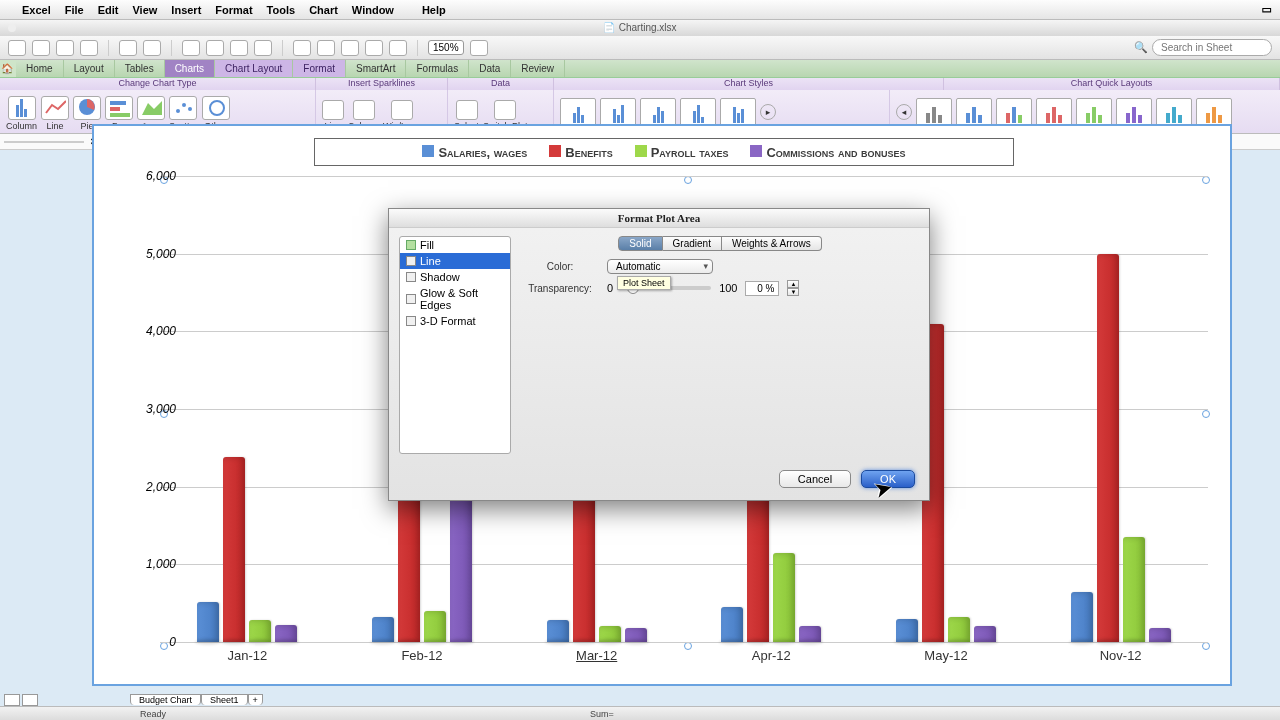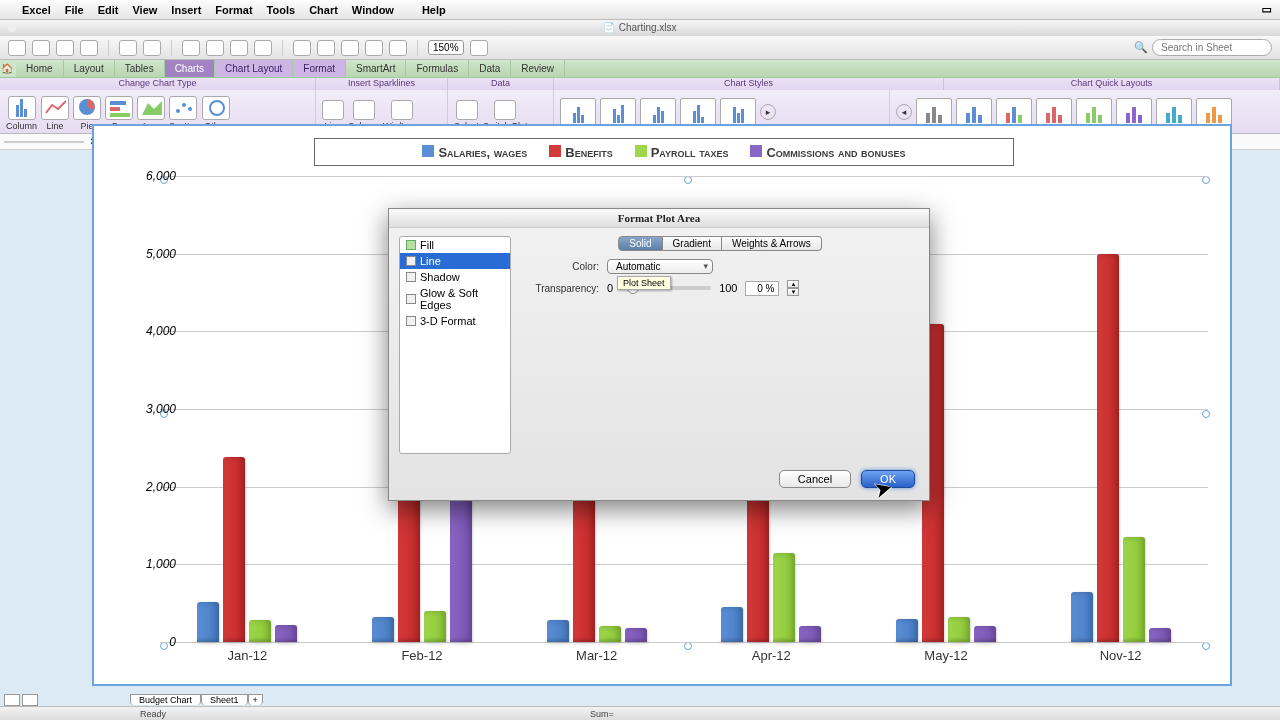--- a/index.html
+++ b/index.html
@@ -73,21 +73,21 @@
 .catlist .ico-sq { width:10px; height:10px; border:1px solid #888; background:#f0f0f0; flex-shrink:0; }
 .catlist .ico-paint { width:10px; height:10px; background:#b4e0a0; border:1px solid #6a6; flex-shrink:0; }
 .rightpane { flex:1; }
 .seg { display:flex; justify-content:center; margin-bottom:8px; }
 .seg div { border:1px solid #888; padding:1px 10px; font-size:10px; background:linear-gradient(#fdfdfd,#e5e5e5); cursor:default; }
 .seg div:first-child { border-radius:4px 0 0 4px; }
 .seg div:last-child { border-radius:0 4px 4px 0; border-left:none; }
 .seg div:nth-child(2){ border-left:none; }
 .seg .on { background:linear-gradient(#8aa7c8,#5a7fa8); color:#fff; }
 .formrow { display:flex; align-items:center; gap:8px; margin:6px 0; }
-.formrow label { width:78px; text-align:right; color:#333; font-size:10px; }
+.formrow label { width:78px; text-align:center; color:#333; font-size:10px; }
 .dropdown { border:1px solid #888; border-radius:4px; background:linear-gradient(#fff,#ececec); padding:1px 16px 1px 8px; font-size:10px; position:relative; width:106px; }
 .dropdown::after { content:"▾"; position:absolute; right:4px; top:1px; font-size:9px; color:#555; }
 .slider { flex:1; height:4px; background:#ccc; border-radius:2px; position:relative; max-width:90px; }
 .slider .knob { position:absolute; left:6px; top:-4px; width:12px; height:12px; background:#fff; border:1px solid #888; border-radius:50%; }
 .tooltip { position:absolute; background:#ffffe1; border:1px solid #aaa; box-shadow:1px 1px 2px rgba(0,0,0,.3); padding:1px 5px; font-size:9px; }
 .pct-box { border:1px solid #aaa; background:#fff; padding:1px 4px; font-size:10px; width:34px; text-align:right; }
 .stepper { width:12px; height:16px; display:flex; flex-direction:column; }
 .stepper div { flex:1; border:1px solid #999; background:linear-gradient(#fff,#e5e5e5); font-size:6px; text-align:center; line-height:6px; }
 .dlg-buttons { display:flex; justify-content:flex-end; gap:10px; padding:6px 14px 12px; }
 .btn { border:1px solid #888; border-radius:5px; padding:2px 18px; font-size:11px; background:linear-gradient(#fff,#e8e8e8); cursor:default; }
@@ -452,21 +452,21 @@
   <div id="xlabs"></div>
 <div class="ylab" style="top: 516px;">0</div>
     <div class="ylab" style="top: 438.333px;">1,000</div>
     <div class="ylab" style="top: 360.667px;">2,000</div>
     <div class="ylab" style="top: 283px;">3,000</div>
     <div class="ylab" style="top: 205.333px;">4,000</div>
     <div class="ylab" style="top: 127.667px;">5,000</div>
     <div class="ylab" style="top: 50px;">6,000</div>
     <div class="xlab" style="left: 153.333px; top: 522px;">Jan-12</div>
     <div class="xlab" style="left: 328px; top: 522px;">Feb-12</div>
-    <div class="xlab" style="left: 502.667px; top: 522px;">Mar-12</div>
+    <div class="xlab" style="left: 502.667px; top: 522px; text-decoration: underline;">Mar-12</div>
     <div class="xlab" style="left: 677.333px; top: 522px;">Apr-12</div>
     <div class="xlab" style="left: 852px; top: 522px;">May-12</div>
     <div class="xlab" style="left: 1026.67px; top: 522px;">Nov-12</div>
   </div>
 
 <div class="dialog">
   <div class="dialog-title">Format Plot Area</div>
   <div class="dialog-body">
     <div class="catlist">
       <div>

